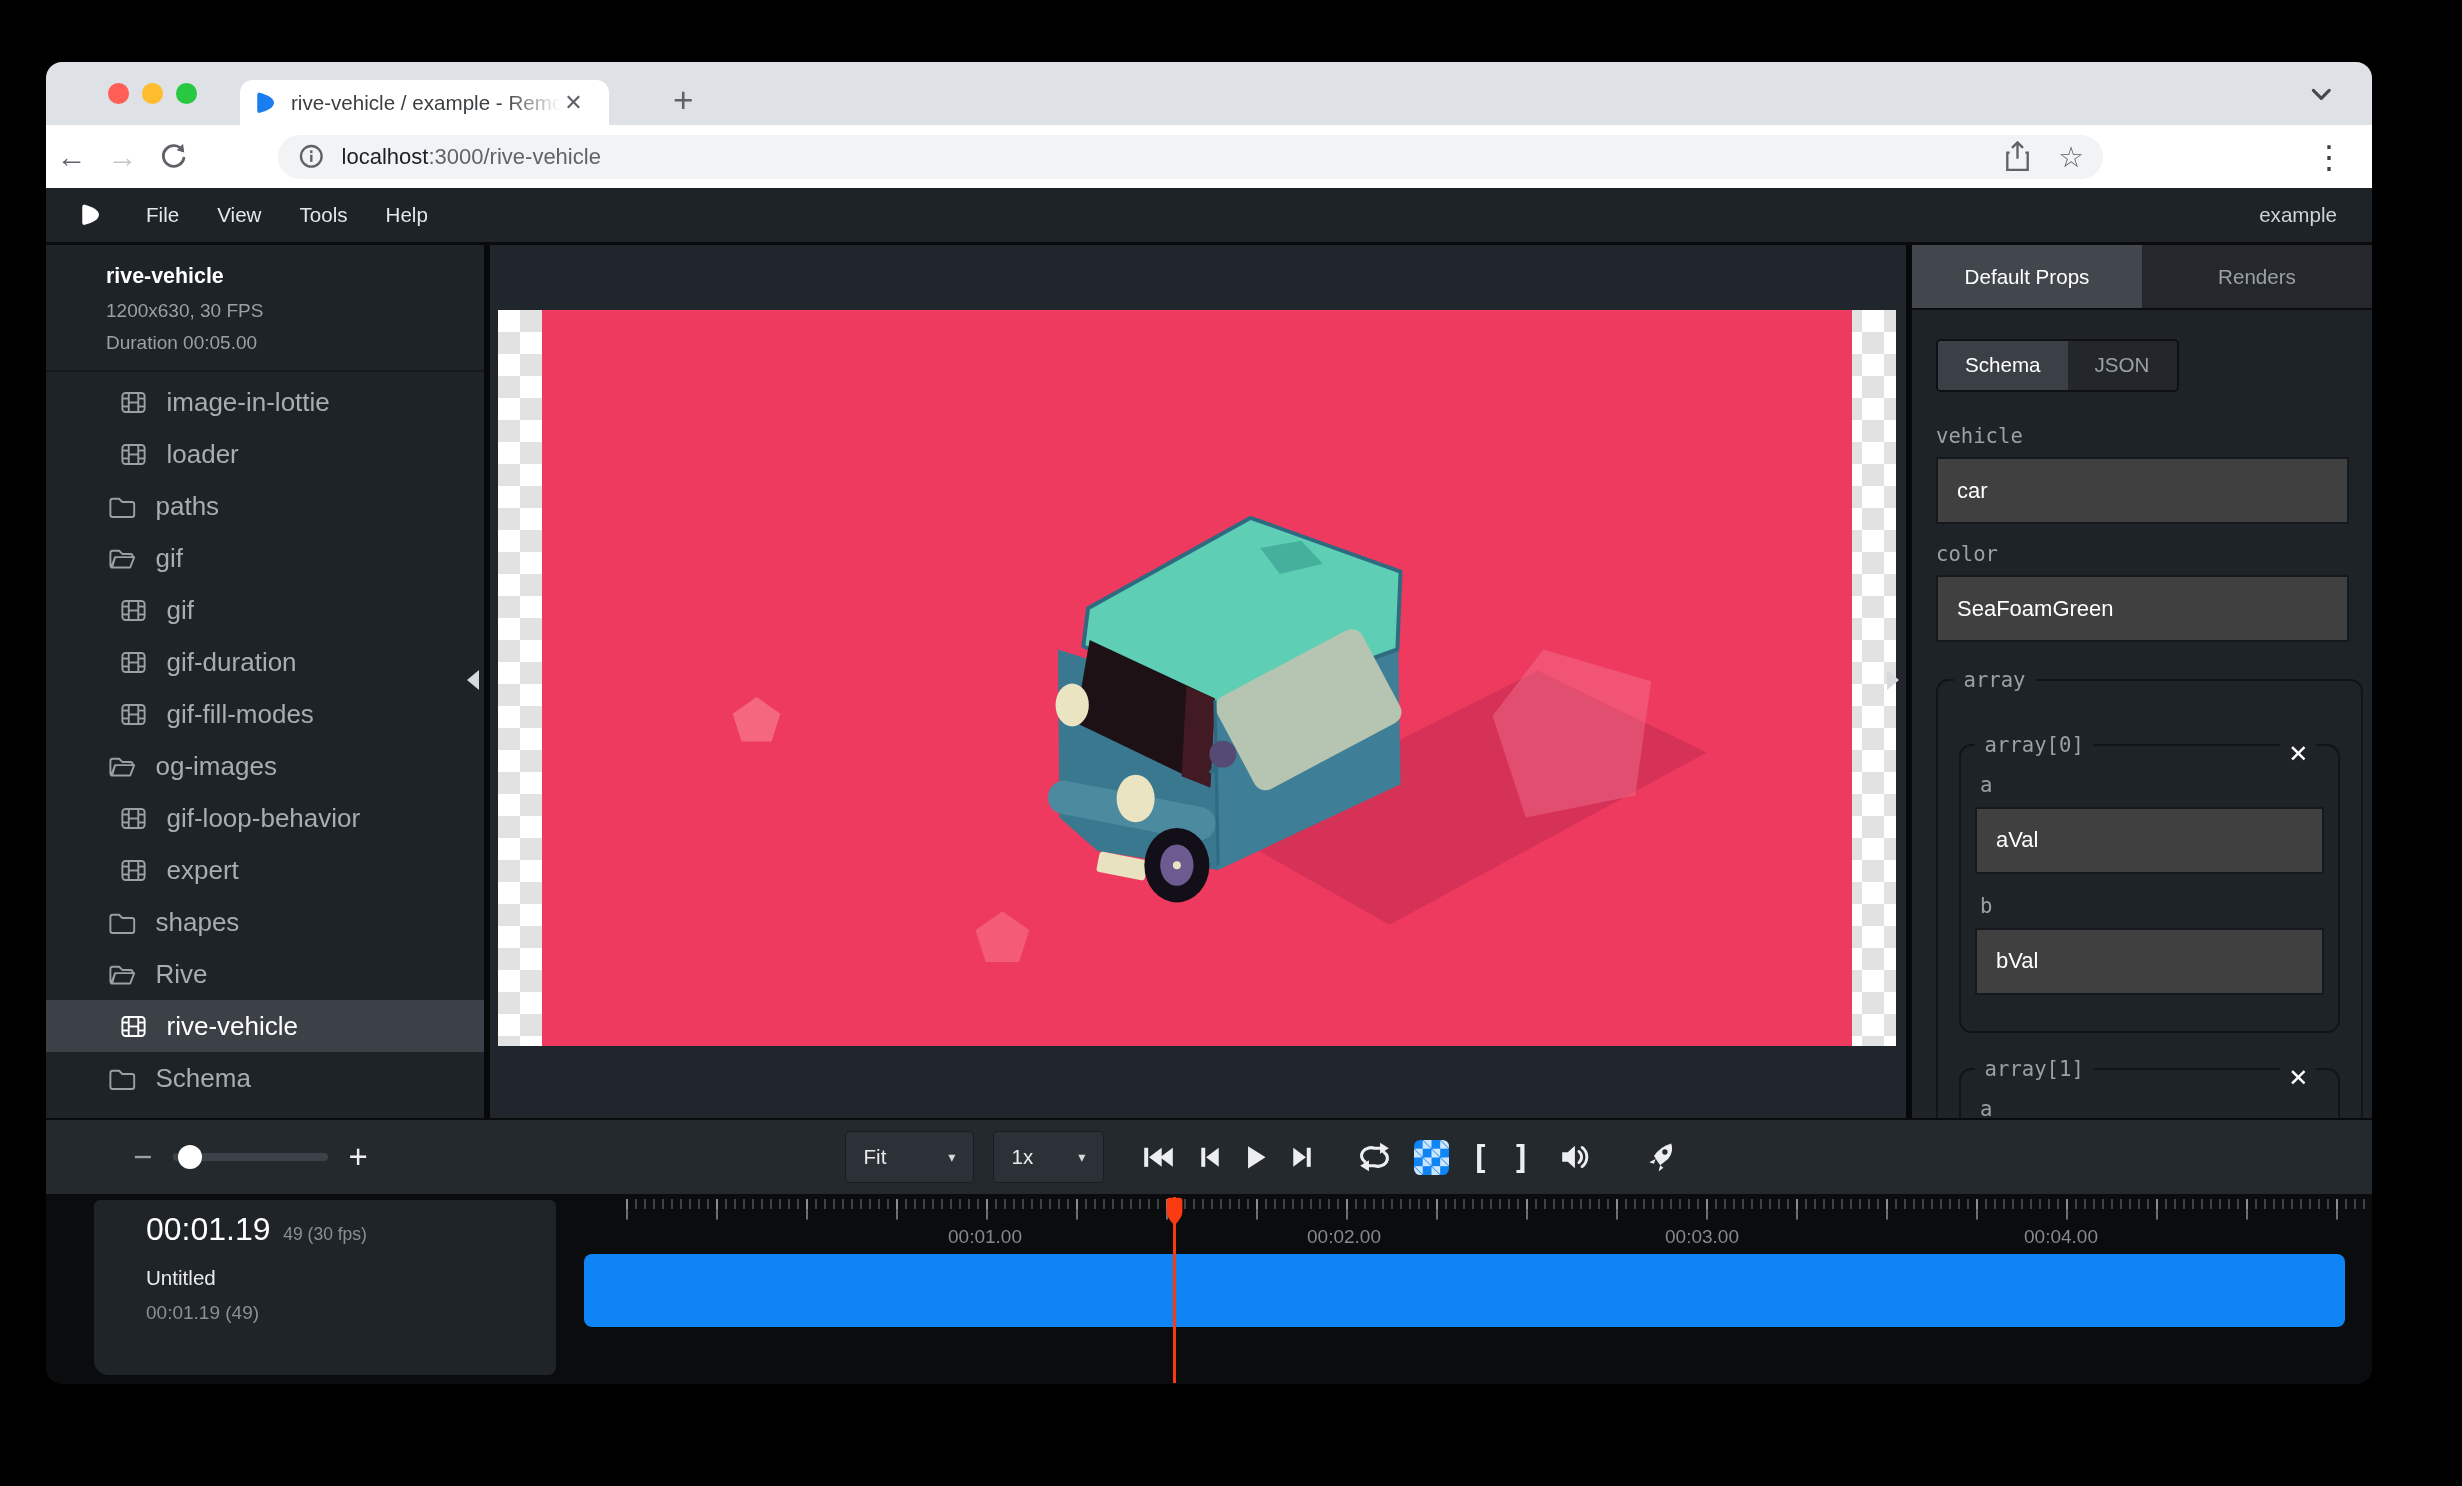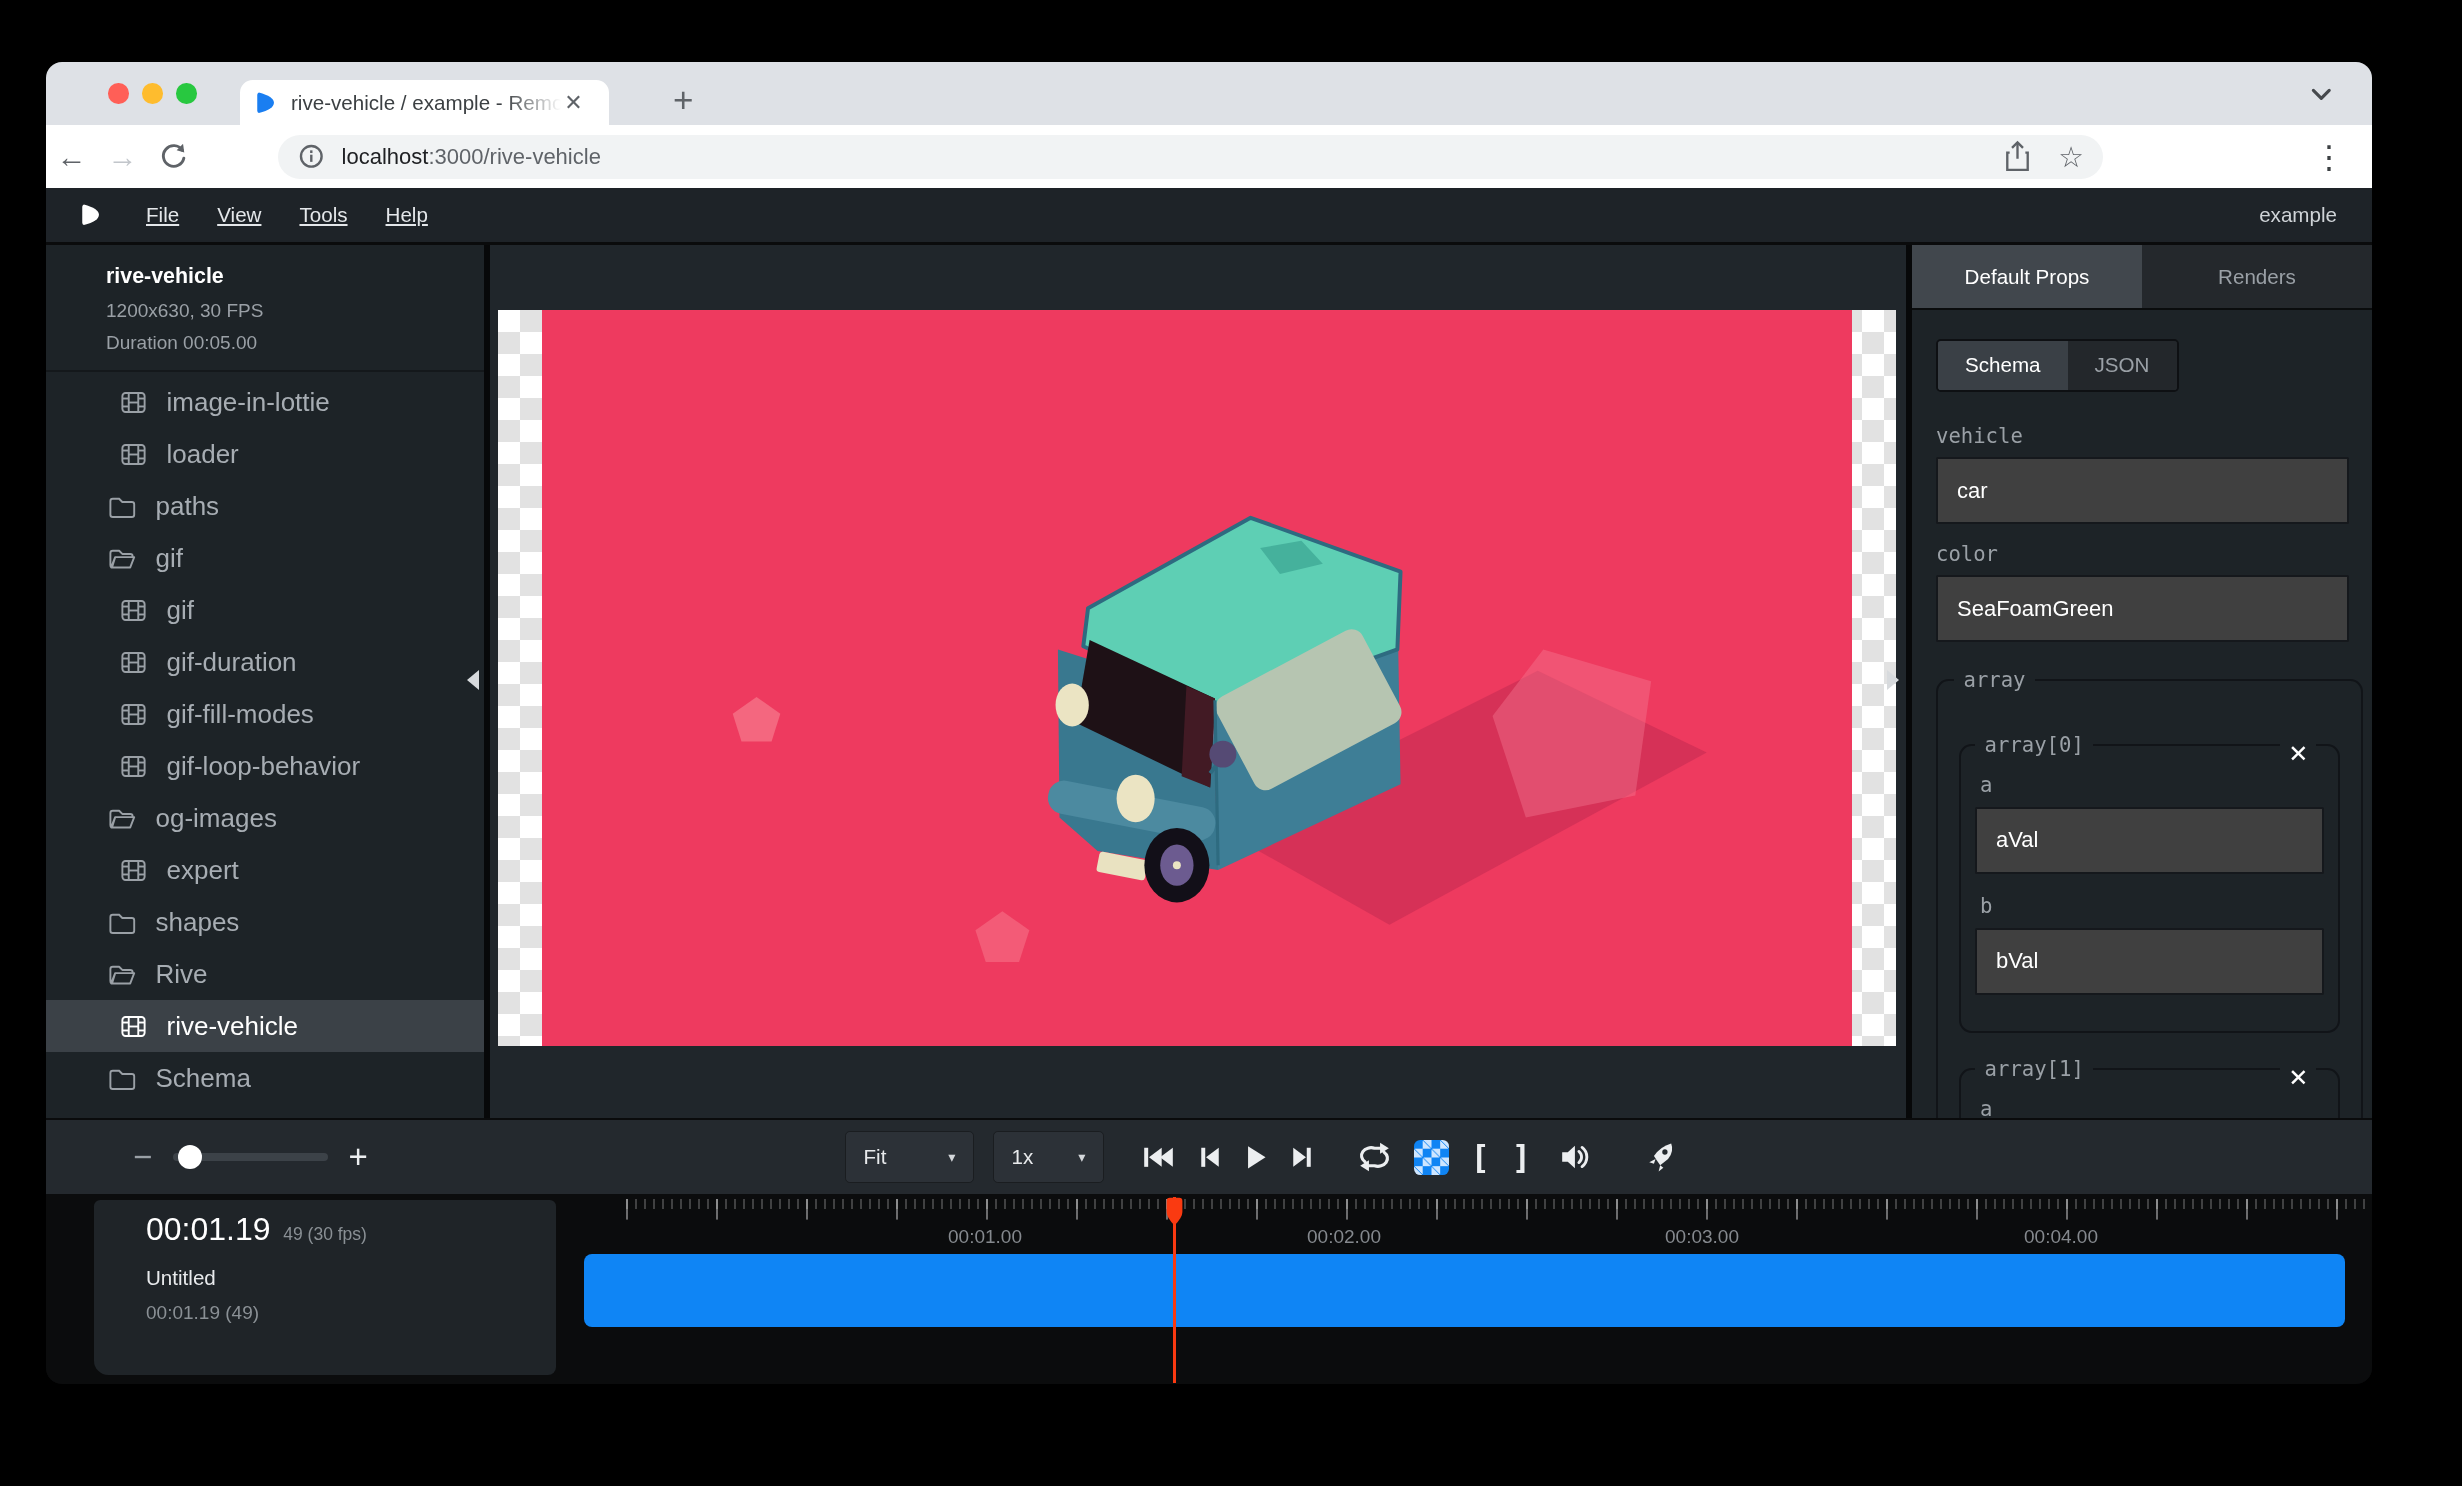--- a/index.html
+++ b/index.html
@@ -23,21 +23,21 @@
   .nav-ic.disabled { color:#c2c6cb; }
   .urlpill { position:absolute; left:232px; top:9.5px; width:1825px; height:44px; background:#f1f3f4; border-radius:22px; display:flex; align-items:center; padding:0 19px; }
   .url-host { font-size:22px; color:#202124; margin-left:16px; }
   .url-rest { font-size:22px; color:#5f6368; } 
   .url-actions { margin-left:auto; display:flex; gap:27px; align-items:center; }
   .menu-dots { position:absolute; right:27px; font-size:32px; color:#3c4043; letter-spacing:0; }
 
   
   .menubar { height:57px; background:#1e2328; display:flex; align-items:center; border-bottom:3.2px solid #0a0b0c; }
   .menubar .logo { margin-left:33px; margin-right:24px; }
-  .menu-item { font-size:20.6px; color:#e4e7ea; padding:0 19px;text-decoration:underline; }
+  .menu-item { font-size:20.6px; color:#e4e7ea; padding:0 19px; }
   .menubar-right { margin-left:auto; margin-right:35px; font-size:20.6px; color:#cfd3d7; }
 
   
   .main { display:flex; height:873px; }
   .sidebar { position:relative; width:438px; background:#1d2327; flex:none; }
   .comp-info { padding:19px 0 16px 60px; border-bottom:2.4px solid #14181b; }
   .comp-title { font-size:21.4px; font-weight:bold; color:#fff; margin-bottom:11px; }
   .comp-meta { font-size:19px; color:#9aa0a6; margin-bottom:9.5px; }
   .comp-dur { font-size:19px; color:#9aa0a6; }
   .list { padding-top:4.8px; }
@@ -267,42 +267,42 @@
                 <line x1="23" y1="5" x2="23" y2="29" class="icon-stroke"></line>
                 <line x1="11" y1="17" x2="23" y2="17" class="icon-stroke"></line>
                 <line x1="3" y1="12" x2="11" y2="12" class="icon-stroke"></line>
                 <line x1="3" y1="22" x2="11" y2="22" class="icon-stroke"></line>
                 <line x1="23" y1="12" x2="31" y2="12" class="icon-stroke"></line>
                 <line x1="23" y1="22" x2="31" y2="22" class="icon-stroke"></line>
               </svg>
             </span>
             <span>gif-fill-modes</span>
           </div>
-        <div class="row d1">
-            <span class="ic">
-              <svg width="27" height="27" viewBox="0 0 34 34">
-                <rect x="3" y="5" width="28" height="24" rx="4" class="icon-stroke"></rect>
-                <line x1="11" y1="5" x2="11" y2="29" class="icon-stroke"></line>
-                <line x1="23" y1="5" x2="23" y2="29" class="icon-stroke"></line>
-                <line x1="11" y1="17" x2="23" y2="17" class="icon-stroke"></line>
-                <line x1="3" y1="12" x2="11" y2="12" class="icon-stroke"></line>
-                <line x1="3" y1="22" x2="11" y2="22" class="icon-stroke"></line>
-                <line x1="23" y1="12" x2="31" y2="12" class="icon-stroke"></line>
-                <line x1="23" y1="22" x2="31" y2="22" class="icon-stroke"></line>
-              </svg>
-            </span>
-            <span>gif-loop-behavior</span>
-          </div>
         <div class="row d0">
             <span class="ic">
               <svg width="28.6" height="25.4" viewBox="0 0 36 32">
                 <path d="M3 9 q0-3 3-3 h8 l4 4 h10 q3 0 3 3 v1 H9 L4 27 q-1-1-1-3 Z M9 14 h24 l-5 13 H5 Z" class="icon-stroke" stroke-linejoin="round"></path>
               </svg>
             </span>
             <span>og-images</span>
+          </div>
+        <div class="row d1">
+            <span class="ic">
+              <svg width="27" height="27" viewBox="0 0 34 34">
+                <rect x="3" y="5" width="28" height="24" rx="4" class="icon-stroke"></rect>
+                <line x1="11" y1="5" x2="11" y2="29" class="icon-stroke"></line>
+                <line x1="23" y1="5" x2="23" y2="29" class="icon-stroke"></line>
+                <line x1="11" y1="17" x2="23" y2="17" class="icon-stroke"></line>
+                <line x1="3" y1="12" x2="11" y2="12" class="icon-stroke"></line>
+                <line x1="3" y1="22" x2="11" y2="22" class="icon-stroke"></line>
+                <line x1="23" y1="12" x2="31" y2="12" class="icon-stroke"></line>
+                <line x1="23" y1="22" x2="31" y2="22" class="icon-stroke"></line>
+              </svg>
+            </span>
+            <span>gif-loop-behavior</span>
           </div>
         <div class="row d1">
             <span class="ic">
               <svg width="27" height="27" viewBox="0 0 34 34">
                 <rect x="3" y="5" width="28" height="24" rx="4" class="icon-stroke"></rect>
                 <line x1="11" y1="5" x2="11" y2="29" class="icon-stroke"></line>
                 <line x1="23" y1="5" x2="23" y2="29" class="icon-stroke"></line>
                 <line x1="11" y1="17" x2="23" y2="17" class="icon-stroke"></line>
                 <line x1="3" y1="12" x2="11" y2="12" class="icon-stroke"></line>
                 <line x1="3" y1="22" x2="11" y2="22" class="icon-stroke"></line>

